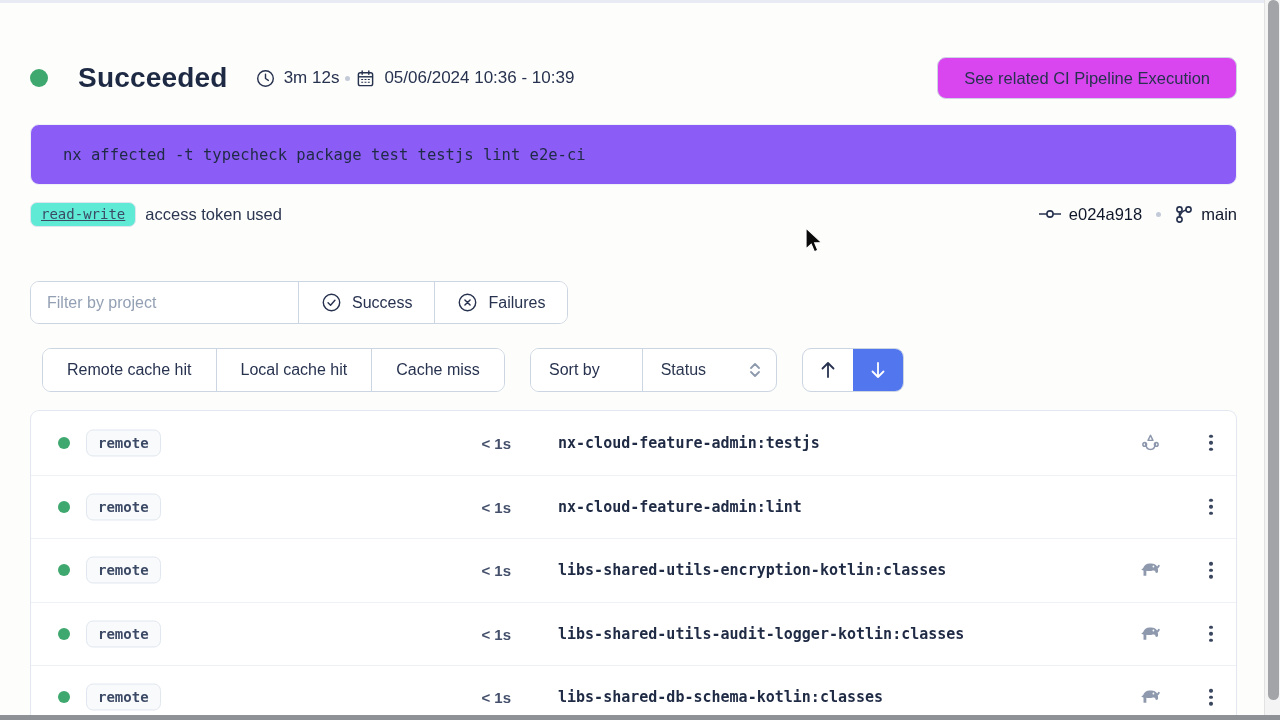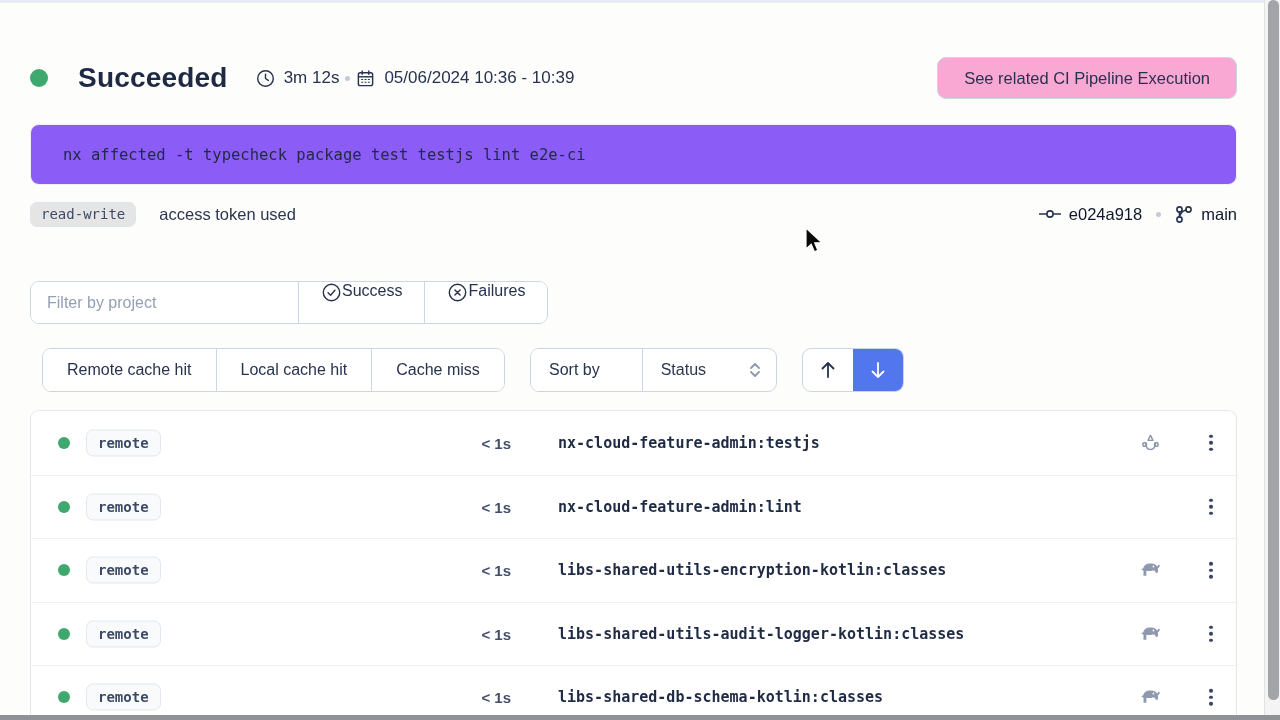--- a/index.html
+++ b/index.html
@@ -18,47 +18,47 @@
 
   
   .header { position:absolute; top:56px; left:0; width:100%; height:44px; display:flex; align-items:center; }
   .status-dot { width:18px; height:18px; border-radius:50%; background:#3fa86f; margin-right:30px; flex:none; }
   .status-title { font-size:28px; font-weight:700; color:#1e2a44; letter-spacing:.2px; margin-right:28px; }
   .meta { display:flex; align-items:center; gap:9px; font-size:17px; color:#27324f; }
   .meta svg { display:block; }
   .sep-dot { width:5px; height:5px; border-radius:50%; background:#c3cbd8; margin:0 6px; }
   .related-btn {
     margin-left:auto; height:42px; padding:0 26px;
-    background:#f9a8d4; border:1px solid #ccd5e2; border-radius:9px;
+    background:#d946ef; border:1px solid #ccd5e2; border-radius:9px;
     font-size:16.5px; color:#27324f; font-family:inherit; cursor:pointer;
   }
 
   
   .command-box {
     position:absolute; top:124px; left:0; width:100%; height:61px;
     background:#8b5cf6; border:1px solid #eef1f6; border-radius:9px;
     display:flex; align-items:center; padding:0 32px;
   }
   .command-box code { font-size:15.5px; color:#1f2a44; }
 
   
   .token-row { position:absolute; top:199px; left:0; width:100%; height:30px; display:flex; align-items:center; font-size:16.5px; }
   .token-badge {
     font-family:"DejaVu Sans Mono", monospace; font-size:14px; color:#3c4a66;
-    background:#e5e5e5; border:1px solid #dfe5ee; border-radius:7px;
-    padding:3px 10px 4px; margin-right:23px;
+    background:#5eead4; border:1px solid #dfe5ee; border-radius:7px;
+    padding:3px 10px 4px; margin-right:9px;text-decoration:underline;
   }
   .vcs { margin-left:auto; display:flex; align-items:center; gap:8px; font-size:16.5px; color:#0f172a; }
 
   
   .filter-bar { position:absolute; top:281px; left:0; height:43px; display:flex; }
   .filter-group { display:flex; height:43px; border:1px solid #ccd5e2; border-radius:9px; background:#fff; overflow:hidden; }
   .filter-input { width:267px; border:none; outline:none; padding:0 16px; font-size:16px; font-family:inherit; color:#27324f; background:#fff; }
   .filter-input::placeholder { color:#93a0b4; }
-  .filter-seg { display:flex; padding:0 22px; border-left:1px solid #ccd5e2; font-size:16px; color:#27324f; background:#fff; cursor:pointer; }
+  .filter-seg { display:flex; align-items:center; gap:10px; padding:0 22px; border-left:1px solid #ccd5e2; font-size:16px; color:#27324f; background:#fff; cursor:pointer; }
 
   
   .toolbar { position:absolute; top:348px; left:12px; width:100%; height:44px; }
   .seg-group { position:absolute; top:0; display:flex; height:44px; border:1px solid #ccd5e2; border-radius:9px; background:#fff; overflow:hidden; }
   .seg { display:flex; align-items:center; padding:0 24px; font-size:16px; color:#27324f; background:#fff; cursor:pointer; }
   .seg + .seg { border-left:1px solid #ccd5e2; }
   .cache-group { left:0; }
   .sort-group  { left:488px;gap:24px; }
   .sort-label  { padding:0 18px; cursor:default; }
   .sort-select { display:flex; align-items:center; gap:42px; padding:0 14px 0 18px; border-left:1px solid #ccd5e2; cursor:pointer; }

